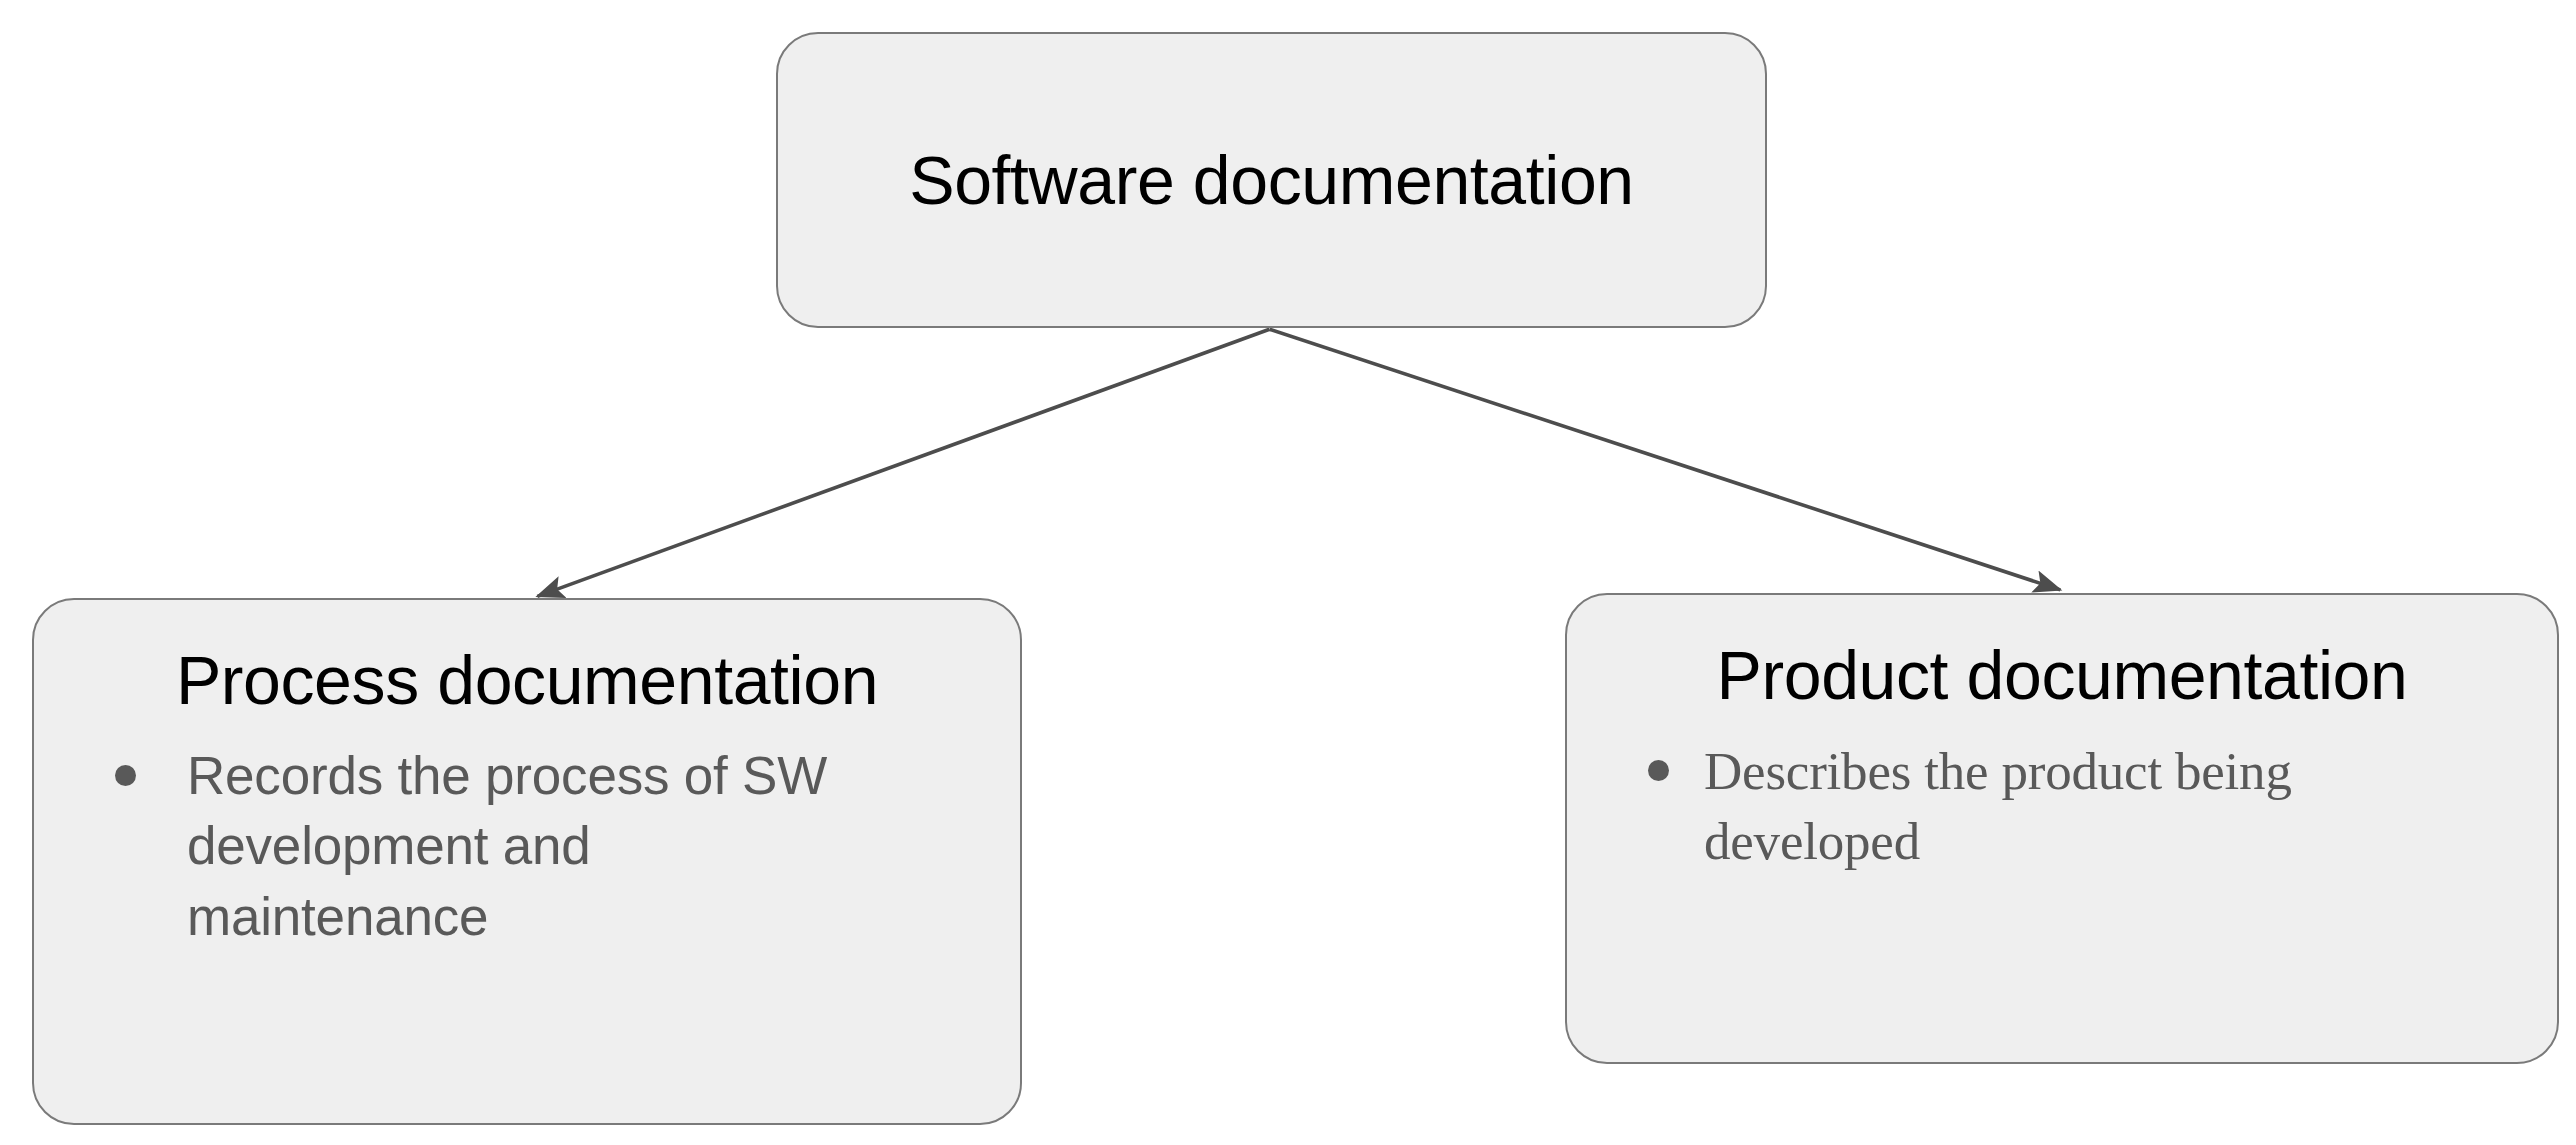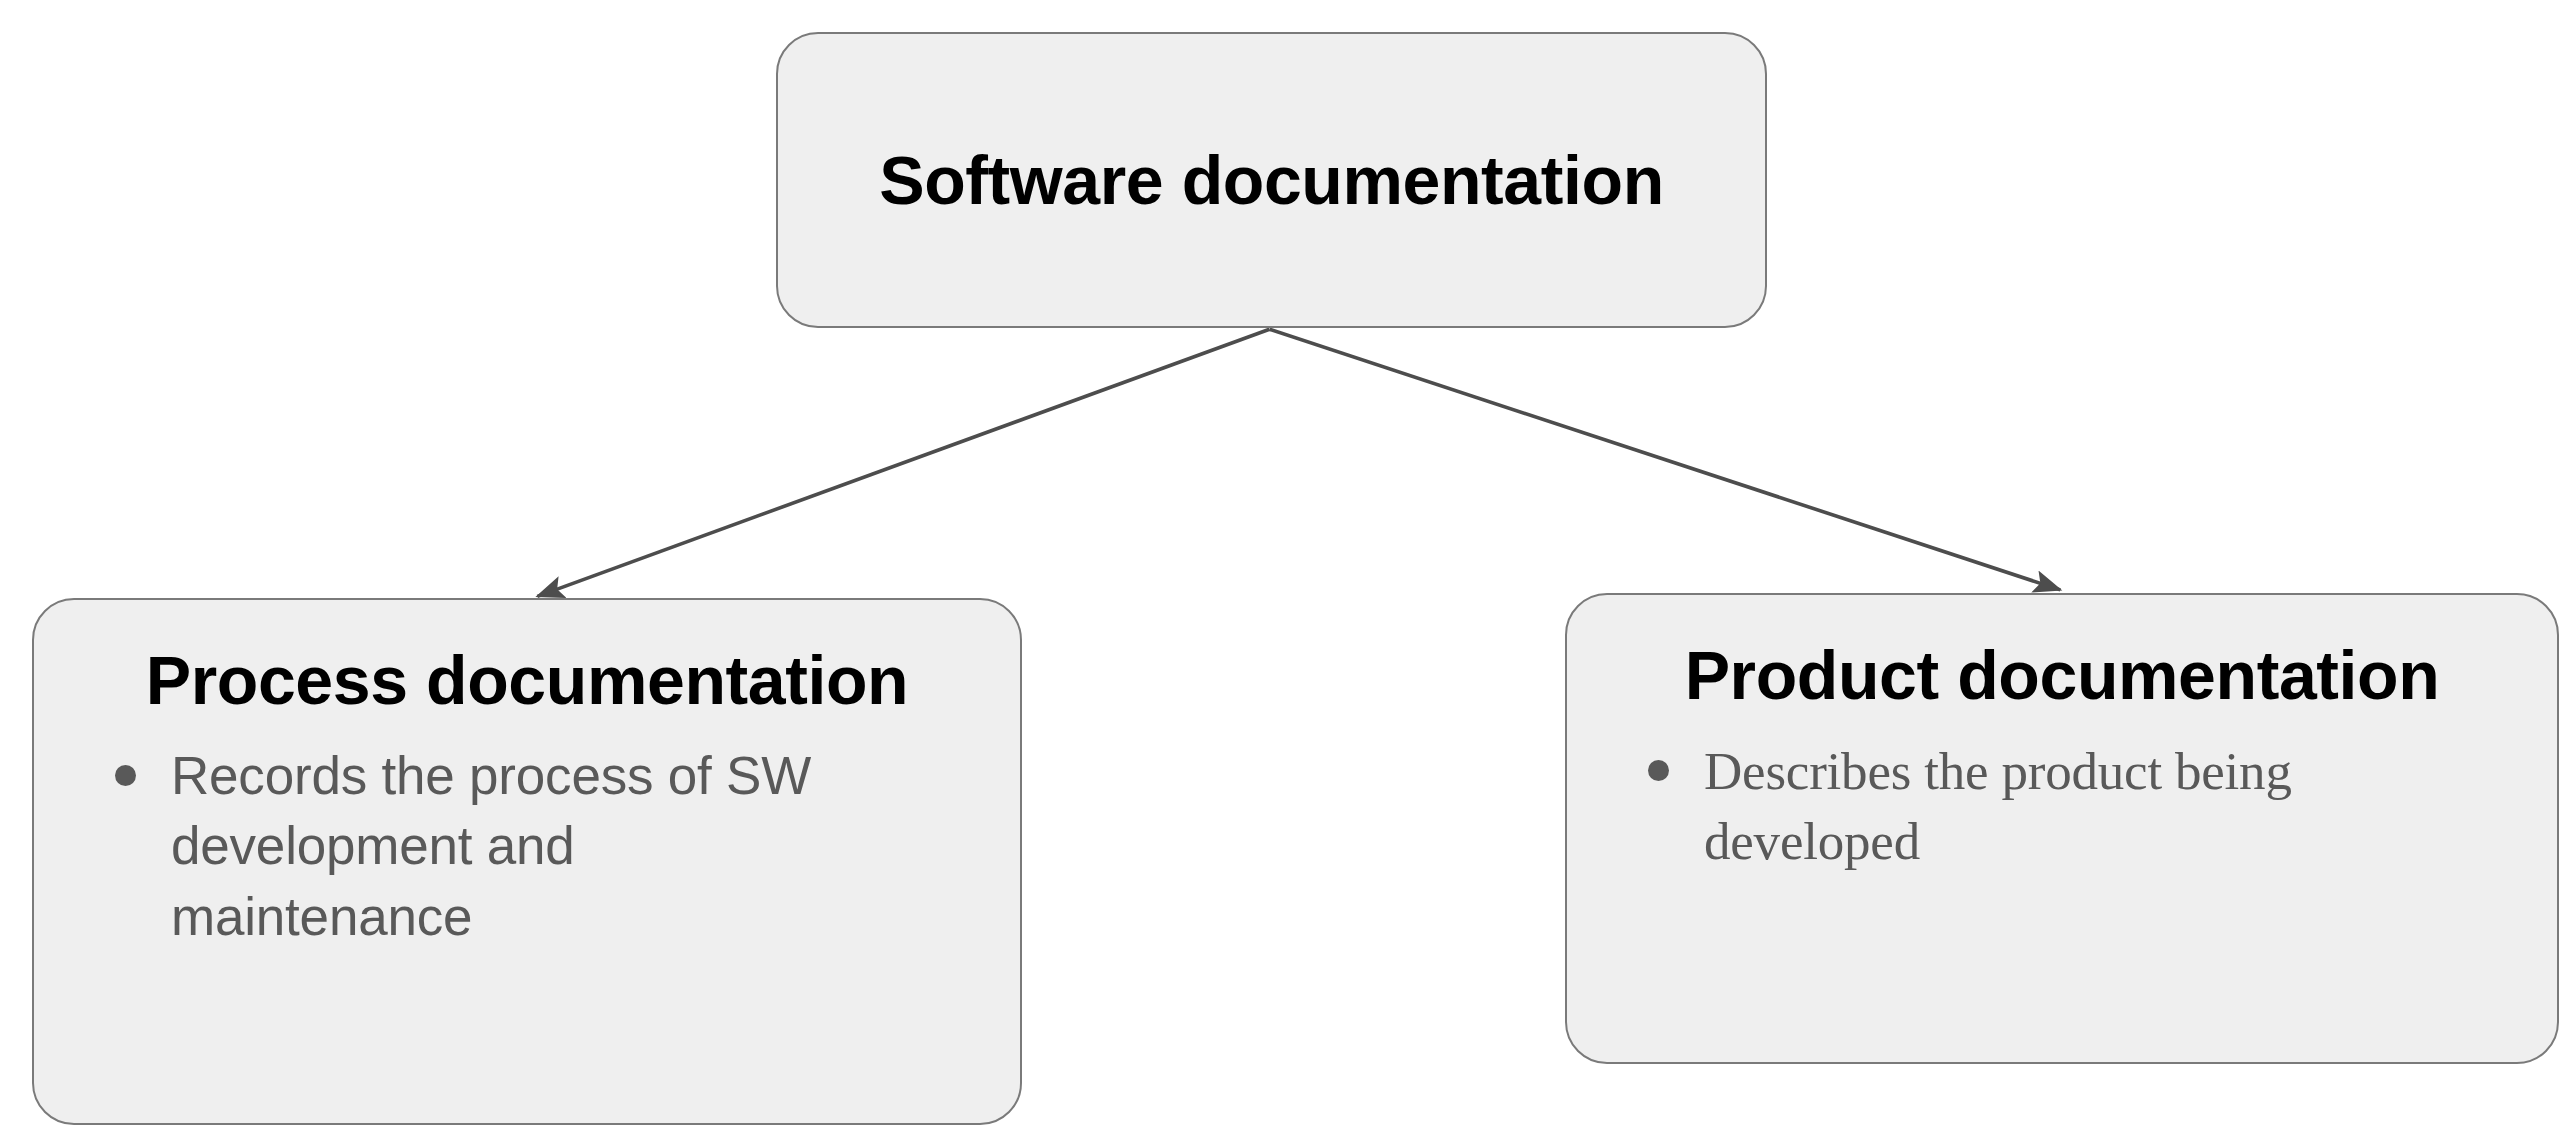--- a/index.html
+++ b/index.html
@@ -63,21 +63,21 @@
   }
 
   #node-product {
     left: 1565px;
     top: 593px;
     width: 994px;
     height: 471px;
   }
 
   .node-title {
-    font-weight: bold;
+    font-weight: normal;
     color: #000000;
     text-align: center;
     line-height: 1.18;
     letter-spacing: -0.4px;
   }
 
   #node-root .node-title {
     font-size: 68px;
     width: 100%;
     padding: 0 32px;
@@ -132,20 +132,21 @@
     letter-spacing: -0.2px;
   }
 
   #node-product .bullet-text {
     max-width: 708px;
     font-family: Liberation Serif, serif;
   }
 
   #node-process .bullet-text {
     max-width: 708px;
+    margin-left: 16px;
   }
 </style>
 </head>
 <body>
 
 <div id="diagram-canvas">
 
   <svg id="connector-layer" viewBox="0 0 3202 1424">
     <defs>
       <marker id="arrowhead" markerWidth="9" markerHeight="9" refX="7.4" refY="3.2" orient="auto" markerUnits="strokeWidth">

